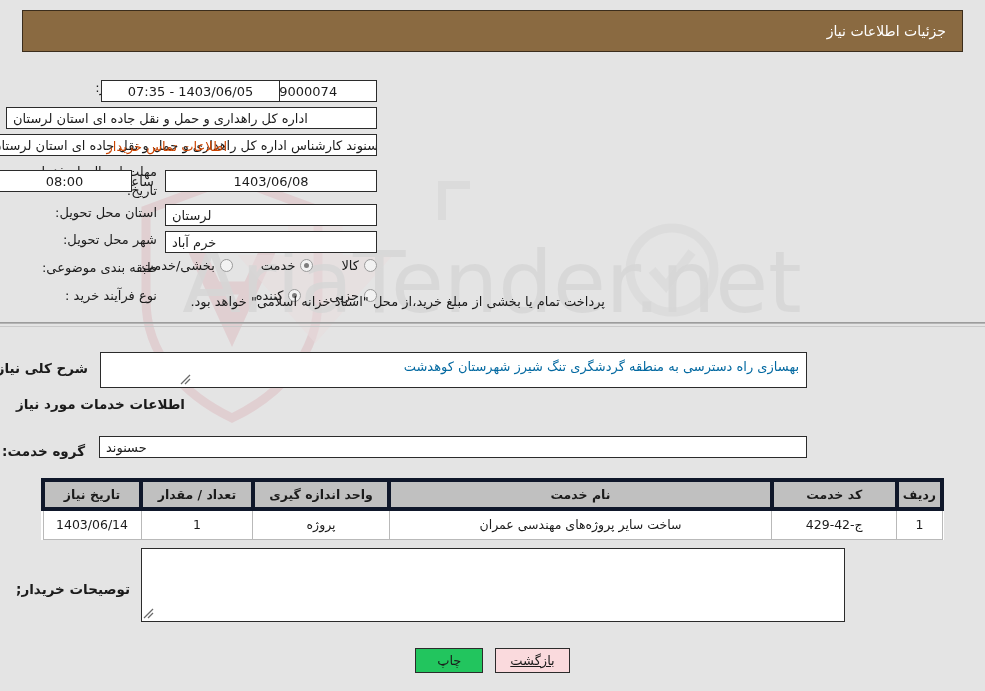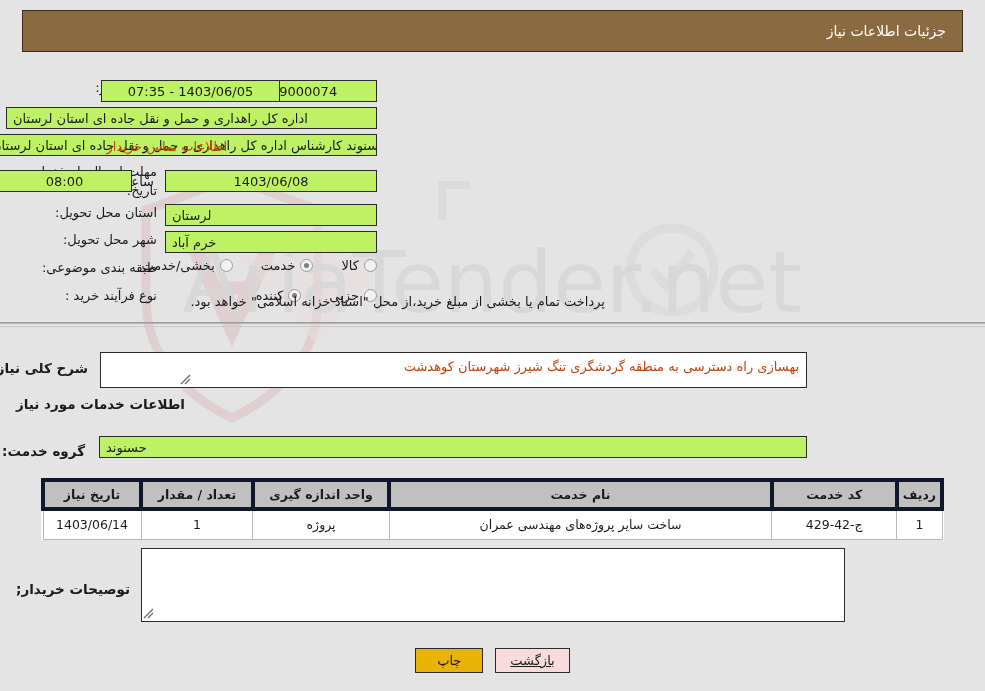--- a/index.html
+++ b/index.html
@@ -68,21 +68,21 @@
     flex-direction: row;
     z-index: 3;
   }
   .field-label {
     font-size: 13px;
     color: #1b1b1b;
     text-align: right;
     white-space: nowrap;
   }
   .field-box {
-    background: #bef264;
+    background: #ffffff;
     border: 1px solid #2b2b2b;
     height: 22px;
     font-size: 13px;
     color: #1b1b1b;
     display: flex;
     align-items: center;
     padding: 0 6px;
     overflow: hidden;
     white-space: nowrap;
   }
@@ -154,21 +154,21 @@
     z-index: 3;
     white-space: nowrap;
   }
 
   
   .textarea-box {
     position: absolute;
     background: #ffffff;
     border: 1px solid #2b2b2b;
     font-size: 13px;
-    color: #c2410c;
+    color: #0369a1;
     padding: 4px 7px;
     z-index: 3;
     overflow: hidden;
     line-height: 1.5;
   }
   .resize-grip {
     position: absolute;
     left: 3px; bottom: 2px;
     width: 11px; height: 11px;
     z-index: 4;
@@ -219,21 +219,21 @@
     font-size: 13px;
     color: #1b1b1b;
     height: 25px;
     min-width: 68px;
     display: flex;
     align-items: center;
     justify-content: center;
     cursor: pointer;
     padding: 0 14px;
   }
-  .btn-print  { background: #eab308; text-align: center; }
+  .btn-print  { background: #22c55e; text-align: center; }
   .btn-back   { background: #fadadd; text-decoration: underline; }
 </style>
 </head>
 <body>
 
 <div class="watermark">
   <svg width="985" height="330" viewBox="0 0 985 330" xmlns="http://www.w3.org/2000/svg">
 
     <path d="M 232 28 L 318 60 L 318 150 C 318 205 280 245 232 268 C 184 245 146 205 146 150 L 146 60 Z" fill="none" stroke="#d9a0a8" stroke-width="9"></path>
     <path d="M 196 100 L 232 178 L 268 100" fill="none" stroke="#d9a0a8" stroke-width="16"></path>

